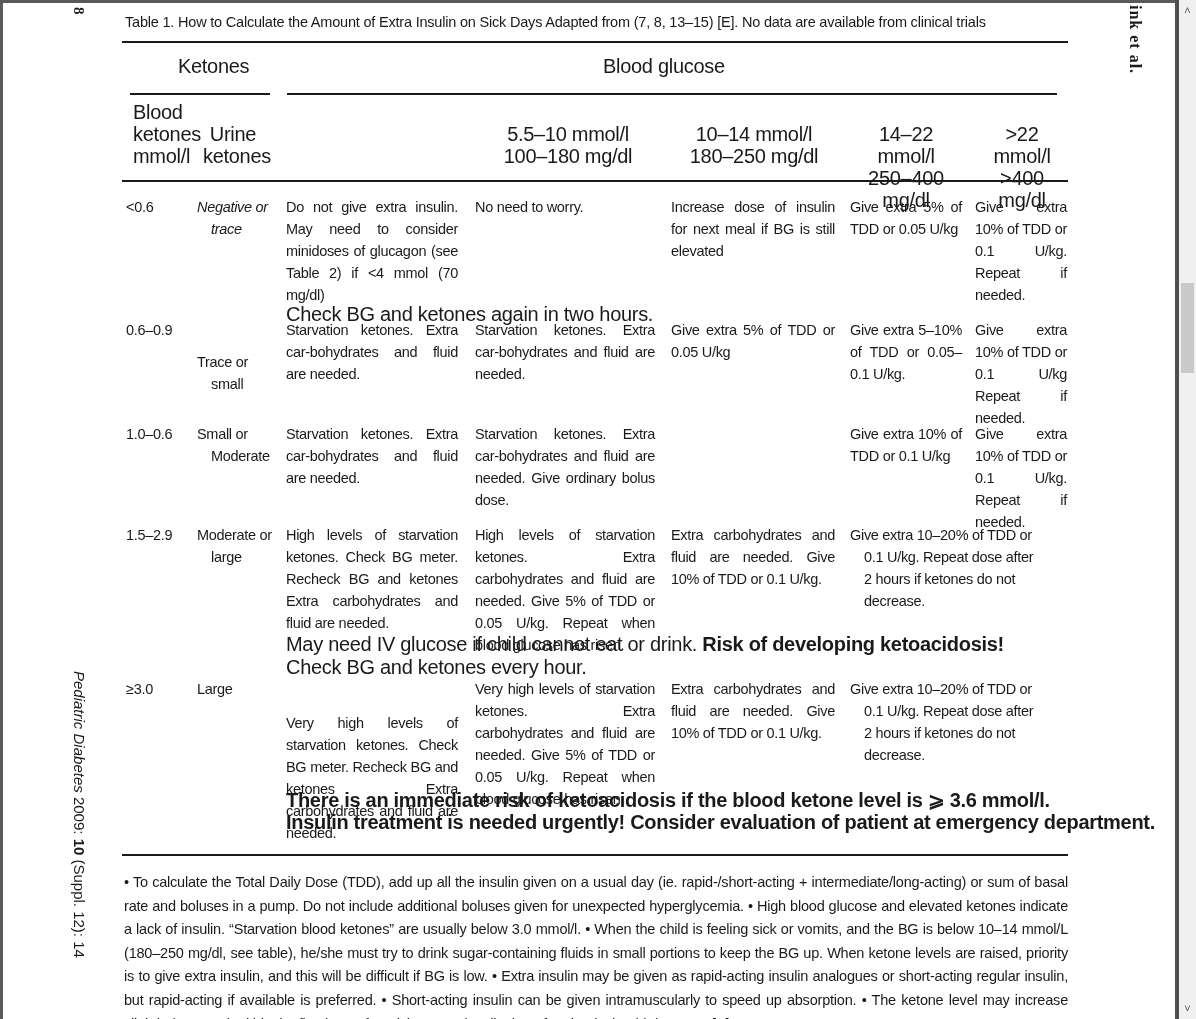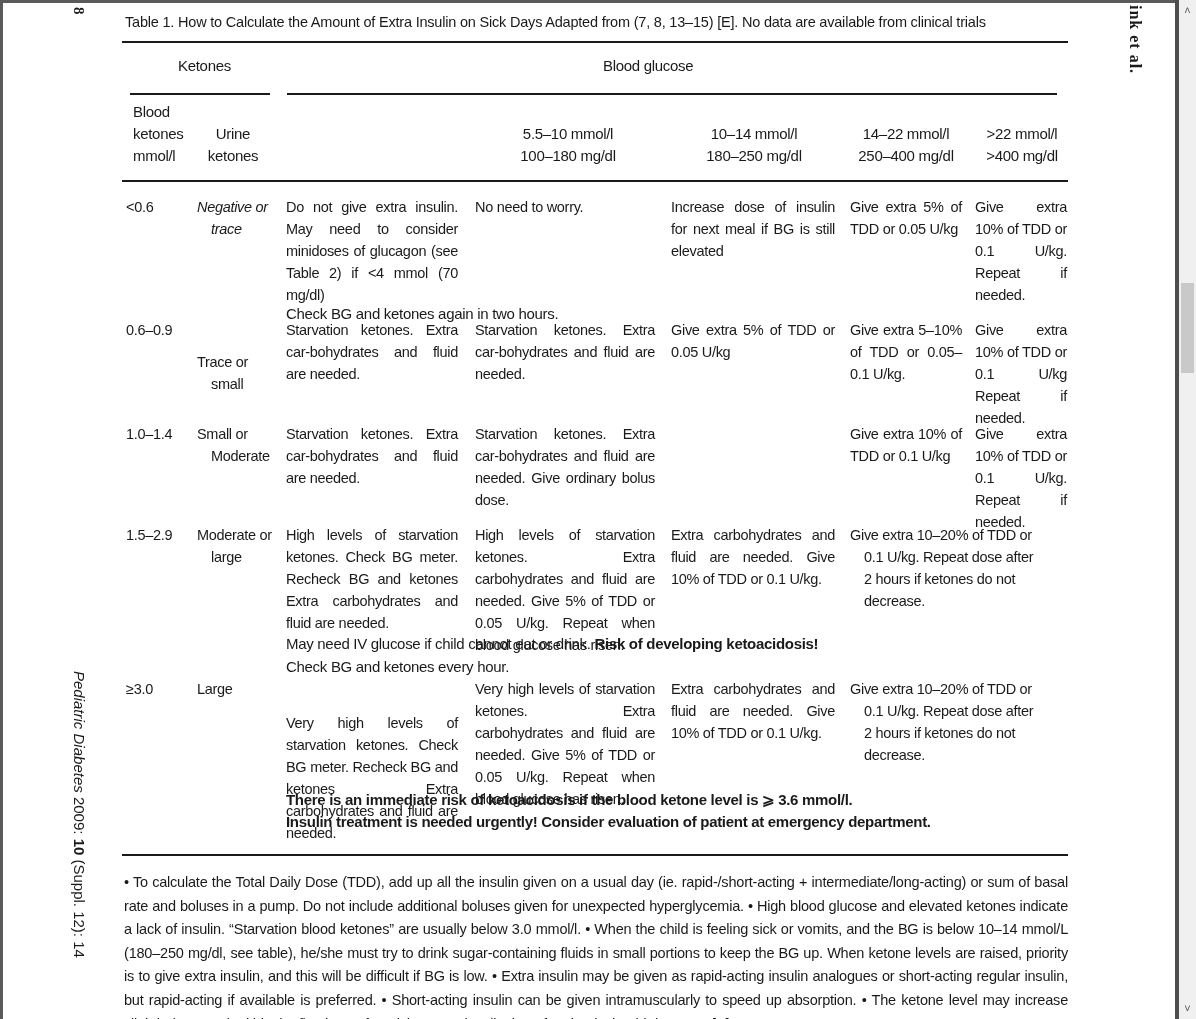--- a/index.html
+++ b/index.html
@@ -18,21 +18,21 @@
   .scroll-thumb { position: absolute; left: 2px; top: 283px; width: 13px; height: 90px; background: #c9c9c9; }
 
   .page-num { position: absolute; left: 70px; top: 4px; font-family: "Liberation Serif", serif; font-weight: bold; font-size: 15px; transform: rotate(90deg); transform-origin: left top; margin-left: 14px; }
   .running-head { position: absolute; left: 1123px; top: 2px; font-family: "Liberation Serif", serif; font-weight: bold; font-size: 16px; writing-mode: vertical-rl; letter-spacing: 1px; }
   .journal-side { position: absolute; left: 68px; top: 668px; writing-mode: vertical-rl; font-size: 15px; white-space: nowrap; }
   .journal-side .ital { font-style: italic; }
   .journal-side .bold { font-weight: bold; }
 
   .caption { position: absolute; left: 122px; top: 11px; font-size: 14.5px; letter-spacing: -0.2px; }
   .rule { position: absolute; background: #1a1a1a; }
-  .txt { position: absolute; font-size: 15px; line-height: 22px; letter-spacing: -0.3px; }
+  .txt { position: absolute; font-size: 20px; line-height: 22px; letter-spacing: -0.3px; }
   .cell { position: absolute; font-size: 14.5px; line-height: 22px; letter-spacing: -0.3px; text-align: justify; }
   .center { text-align: center; }
   .bold { font-weight: bold; }
   .hang { padding-left: 14px; text-indent: -14px; }
   .note { position: absolute; left: 121px; top: 868px; width: 944px; font-size: 14.5px; line-height: 23.6px; text-align: justify; letter-spacing: -0.2px; }
 </style>
 </head>
 <body>
 
 <div class="frame-top"></div>
@@ -96,21 +96,21 @@
   <div class="txt" style="left:283px; top:300px;">Check BG and ketones again in two hours.</div>
 
   <div class="cell" style="left:123px; top:316px;">0.6–0.9</div>
   <div class="cell hang" style="left:194px; top:316px; width:62px; text-align:left;margin-top:32px;">Trace or small</div>
   <div class="cell" style="left:283px; top:316px; width:172px;">Starvation ketones. Extra car-bohydrates and fluid are needed.</div>
   <div class="cell" style="left:472px; top:316px; width:180px;">Starvation ketones. Extra car-bohydrates and fluid are needed.</div>
   <div class="cell" style="left:668px; top:316px; width:164px;">Give extra 5% of TDD or 0.05 U/kg</div>
   <div class="cell" style="left:847px; top:316px; width:112px;">Give extra 5–10% of TDD or 0.05–0.1 U/kg.</div>
   <div class="cell" style="left:972px; top:316px; width:92px;">Give extra 10% of TDD or 0.1 U/kg Repeat if needed.</div>
 
-  <div class="cell" style="left:123px; top:420px;">1.0–1.4</div>
+  <div class="cell" style="left:123px; top:420px;">1.0–0.6</div>
   <div class="cell hang" style="left:194px; top:420px; width:80px; text-align:left;">Small or Moderate</div>
   <div class="cell" style="left:283px; top:420px; width:172px;">Starvation ketones. Extra car-bohydrates and fluid are needed.</div>
   <div class="cell" style="left:472px; top:420px; width:180px;">Starvation ketones. Extra car-bohydrates and fluid are needed. Give ordinary bolus dose.</div>
   <div class="cell" style="left:847px; top:420px; width:112px;">Give extra 10% of TDD or 0.1 U/kg</div>
   <div class="cell" style="left:972px; top:420px; width:92px;">Give extra 10% of TDD or 0.1 U/kg. Repeat if needed.</div>
 
   <div class="cell" style="left:123px; top:521px;">1.5–2.9</div>
   <div class="cell hang" style="left:194px; top:521px; width:82px; text-align:left;">Moderate or large</div>
   <div class="cell" style="left:283px; top:521px; width:172px;">High levels of starvation ketones. Check BG meter. Recheck BG and ketones Extra carbohydrates and fluid are needed.</div>
   <div class="cell" style="left:472px; top:521px; width:180px;">High levels of starvation ketones. Extra carbohydrates and fluid are needed. Give 5% of TDD or 0.05 U/kg. Repeat when blood glucose has risen.</div>

